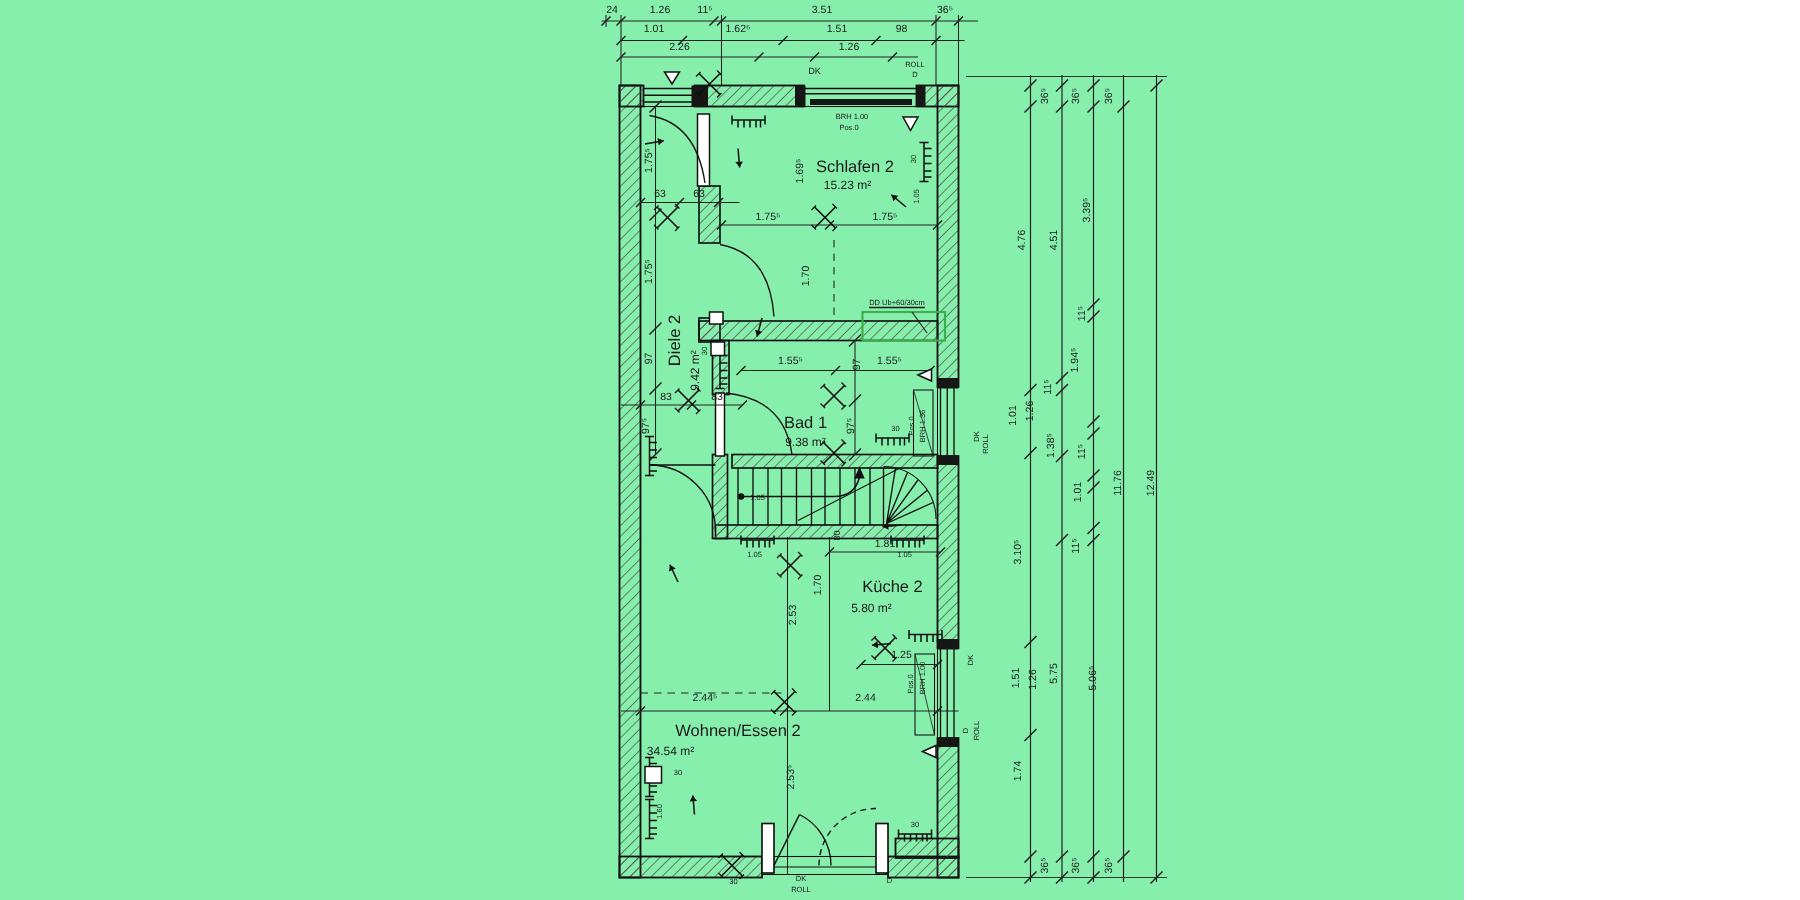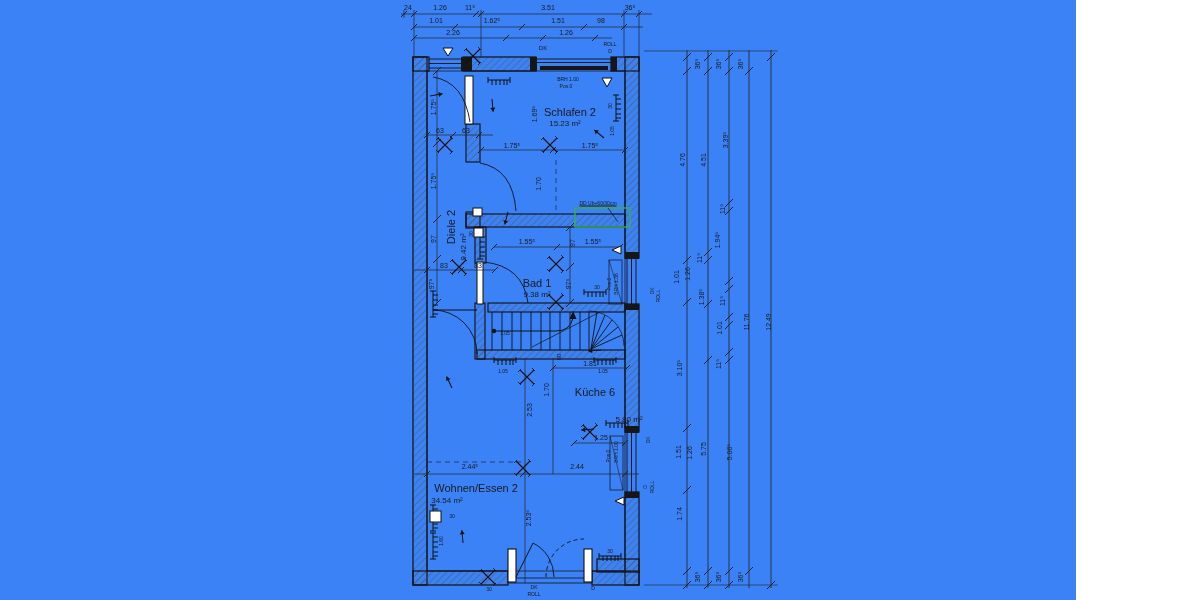--- a/index.html
+++ b/index.html
@@ -1,16 +1,16 @@
 <!DOCTYPE html>
 <html><head>
 <meta charset="utf-8">
 <style>
   html,body{margin:0;padding:0;background:#fff;}
-  #stage{position:relative;width:1076px;height:600px;background:#3b82f6;overflow:hidden;
+  #stage{position:relative;width:976px;height:600px;background:#86efac;overflow:hidden;
          font-family:"Liberation Sans",sans-serif;}
   #plan-svg{position:absolute;left:0;top:0;}
   #labels{position:absolute;left:0;top:0;width:1200px;height:600px;pointer-events:none;}
   .lbl{position:absolute;color:#1a1a1a;white-space:nowrap;line-height:1;
        font-family:"Liberation Sans",sans-serif;}
 </style>
 </head>
 <body>
 
 <div id="stage">
@@ -284,23 +284,23 @@
       <span class="lbl" style="left: 441px; top: 541px; font-size: 5px; transform: translate(-50%, -50%) rotate(-90deg);">1.60</span>
       <span class="lbl" style="left: 471px; top: 234px; font-size: 5px; transform: translate(-50%, -50%) rotate(-90deg);">30</span>
       <span class="lbl" style="left: 612px; top: 131px; font-size: 5px; transform: translate(-50%, -50%) rotate(-90deg);">1.05</span>
       <span class="lbl" style="left: 610px; top: 106px; font-size: 5px; transform: translate(-50%, -50%) rotate(-90deg);">30</span>
       <span class="lbl" style="left: 570px; top: 112px; font-size: 11px; transform: translate(-50%, -50%);">Schlafen 2</span>
       <span class="lbl" style="left: 565px; top: 124px; font-size: 8px; transform: translate(-50%, -50%);">15.23 m²</span>
       <span class="lbl" style="left: 451px; top: 227px; font-size: 11px; transform: translate(-50%, -50%) rotate(-90deg);">Diele 2</span>
       <span class="lbl" style="left: 464px; top: 247px; font-size: 8px; transform: translate(-50%, -50%) rotate(-90deg);">9.42 m²</span>
       <span class="lbl" style="left: 537px; top: 283px; font-size: 11px; transform: translate(-50%, -50%);">Bad 1</span>
       <span class="lbl" style="left: 537px; top: 295px; font-size: 8px; transform: translate(-50%, -50%);">9.38 m²</span>
-      <span class="lbl" style="left: 595px; top: 392px; font-size: 11px; transform: translate(-50%, -50%);">Küche 6</span>
-      <span class="lbl" style="left: 581px; top: 420px; font-size: 8px; transform: translate(-50%, -50%); margin-left: 48px;">5.80 m²</span>
-      <span class="lbl" style="left: 476px; top: 488px; font-size: 11px; transform: translate(-50%, -50%);">Wohnen/Essen 2</span>
+      <span class="lbl" style="left: 595px; top: 392px; font-size: 11px; transform: translate(-50%, -50%);">Küche 2</span>
+      <span class="lbl" style="left: 581px; top: 406px; font-size: 8px; transform: translate(-50%, -50%);">5.80 m²</span>
+      <span class="lbl" style="left: 492px; top: 488px; font-size: 11px; transform: translate(-50%, -50%);">Wohnen/Essen 2</span>
       <span class="lbl" style="left: 447px; top: 501px; font-size: 8px; transform: translate(-50%, -50%);">34.54 m²</span>
       <span class="lbl" style="left: 568px; top: 79px; font-size: 5px; transform: translate(-50%, -50%);">BRH 1.00</span>
       <span class="lbl" style="left: 566px; top: 86px; font-size: 5px; transform: translate(-50%, -50%);">Pos.0</span>
       <span class="lbl" style="left: 598px; top: 203px; font-size: 5px; transform: translate(-50%, -50%); text-decoration: underline;">DD Ub+60/30cm</span>
       <span class="lbl" style="left: 609px; top: 284px; font-size: 5px; transform: translate(-50%, -50%) rotate(-90deg);">Pos.0</span>
       <span class="lbl" style="left: 616px; top: 284px; font-size: 5px; transform: translate(-50%, -50%) rotate(-90deg);">BRH 1.36</span>
       <span class="lbl" style="left: 652px; top: 291px; font-size: 5px; transform: translate(-50%, -50%) rotate(-90deg);">DK</span>
       <span class="lbl" style="left: 658px; top: 296px; font-size: 5px; transform: translate(-50%, -50%) rotate(-90deg);">ROLL</span>
       <span class="lbl" style="left: 608px; top: 456px; font-size: 5px; transform: translate(-50%, -50%) rotate(-90deg);">Pos.0</span>
       <span class="lbl" style="left: 616px; top: 452px; font-size: 5px; transform: translate(-50%, -50%) rotate(-90deg);">BRH 1.00</span>

